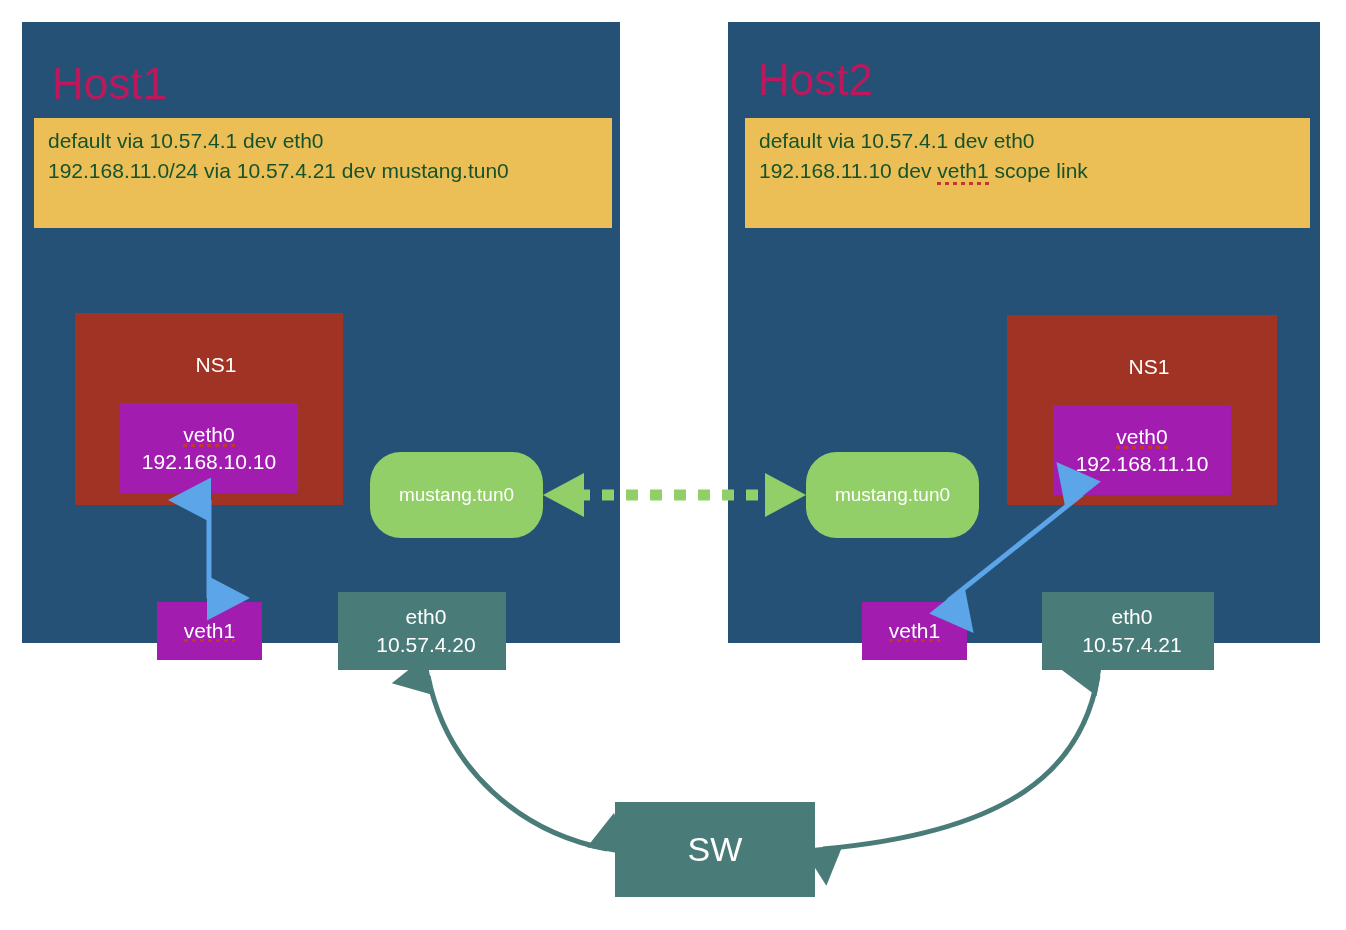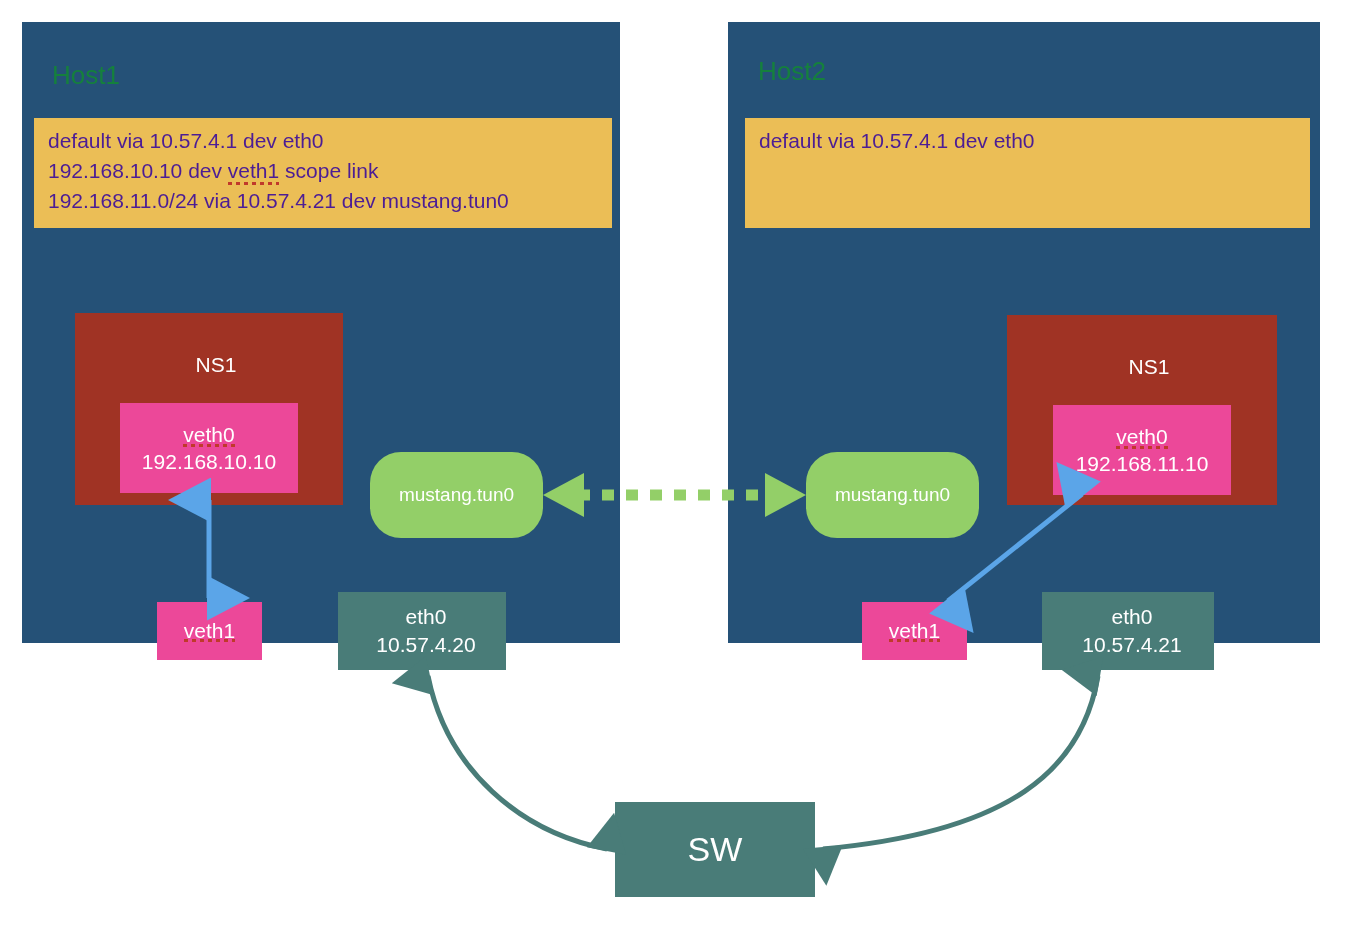--- a/index.html
+++ b/index.html
@@ -29,34 +29,34 @@
   }
   .host-panel {
     position: absolute;
     background: #255177;
   }
   #host1-panel { left: 22px;  top: 22px; width: 598px; height: 621px; }
   #host2-panel { left: 728px; top: 22px; width: 592px; height: 621px; }
 
   .host-title {
     position: absolute;
-    color: #15803d;
-    font-size: 26px;
+    color: #be185d;
+    font-size: 44px;
     font-weight: 400;
     letter-spacing: 0px;
     line-height: 1;
     white-space: nowrap;
   }
   #host1-title { left: 52px;  top: 62px; }
   #host2-title { left: 758px; top: 58px; }
 
   .route-banner {
     position: absolute;
     background: #EBBE56;
-    color: #4c1d95;
+    color: #14532d;
     font-size: 21px;
     line-height: 30px;
     padding: 8px 12px 10px 14px;
     box-sizing: border-box;
     white-space: nowrap;
   }
   #host1-routes { left: 34px;  top: 118px; width: 578px; height: 110px; }
   #host2-routes { left: 745px; top: 118px; width: 565px; height: 110px; }
 
   .route-line { display: block; }
@@ -98,21 +98,21 @@
   .veth-box, .eth-box, .tun-box, .sw-box {
     position: absolute;
     box-sizing: border-box;
     color: #ffffff;
     text-align: center;
     display: flex;
     flex-direction: column;
     align-items: center;
     justify-content: center;
   }
-  .veth-box { background: #ec4899; }
+  .veth-box { background: #a21caf; }
   .eth-box  { background: #497C78; padding-left: 8px; }
   .tun-box  { background: #93CF68; border-radius: 31px; }
   .sw-box   { background: #497C78; }
 
   #host1-veth0 { left: 120px;  top: 403px; width: 178px; height: 90px; font-size: 21px; line-height: 27px; }
   #host2-veth0 { left: 1053px; top: 405px; width: 178px; height: 90px; font-size: 21px; line-height: 27px; }
 
   #host1-veth1 { left: 157px; top: 602px; width: 105px; height: 58px; font-size: 21px; }
   #host2-veth1 { left: 862px; top: 602px; width: 105px; height: 58px; font-size: 21px; }
 
@@ -129,21 +129,20 @@
 </head>
 <body>
 
 <div id="canvas">
 
   <div class="host-panel" id="host1-panel"></div>
   <div class="host-title" id="host1-title">Host1</div>
 
   <div class="route-banner" id="host1-routes">
     <span class="route-line">default via 10.57.4.1 dev eth0</span>
-    <span class="route-line"><span>192.168.10.10 dev </span><span class="misspell">veth1</span><span> scope link</span></span>
     <span class="route-line">192.168.11.0/24 via 10.57.4.21 dev mustang.tun0</span>
   </div>
 
   <div class="ns-box" id="host1-ns1">
     <span class="ns-label">NS1</span>
   </div>
 
   <div class="veth-box" id="host1-veth0">
     <span class="box-line misspell">veth0</span>
     <span class="box-line">192.168.10.10</span>
@@ -160,20 +159,21 @@
 
   <div class="tun-box" id="host1-tun">
     <span class="box-line">mustang.tun0</span>
   </div>
 
   <div class="host-panel" id="host2-panel"></div>
   <div class="host-title" id="host2-title">Host2</div>
 
   <div class="route-banner" id="host2-routes">
     <span class="route-line">default via 10.57.4.1 dev eth0</span>
+    <span class="route-line"><span>192.168.11.10 dev </span><span class="misspell">veth1</span><span> scope link</span></span>
   </div>
 
   <div class="ns-box" id="host2-ns1">
     <span class="ns-label">NS1</span>
   </div>
 
   <div class="veth-box" id="host2-veth0">
     <span class="box-line misspell">veth0</span>
     <span class="box-line">192.168.11.10</span>
   </div>

